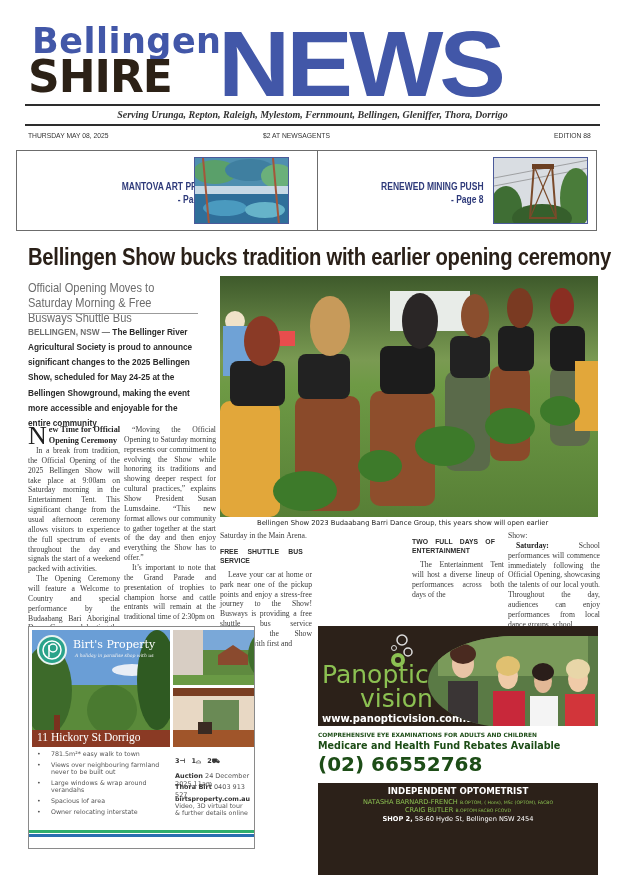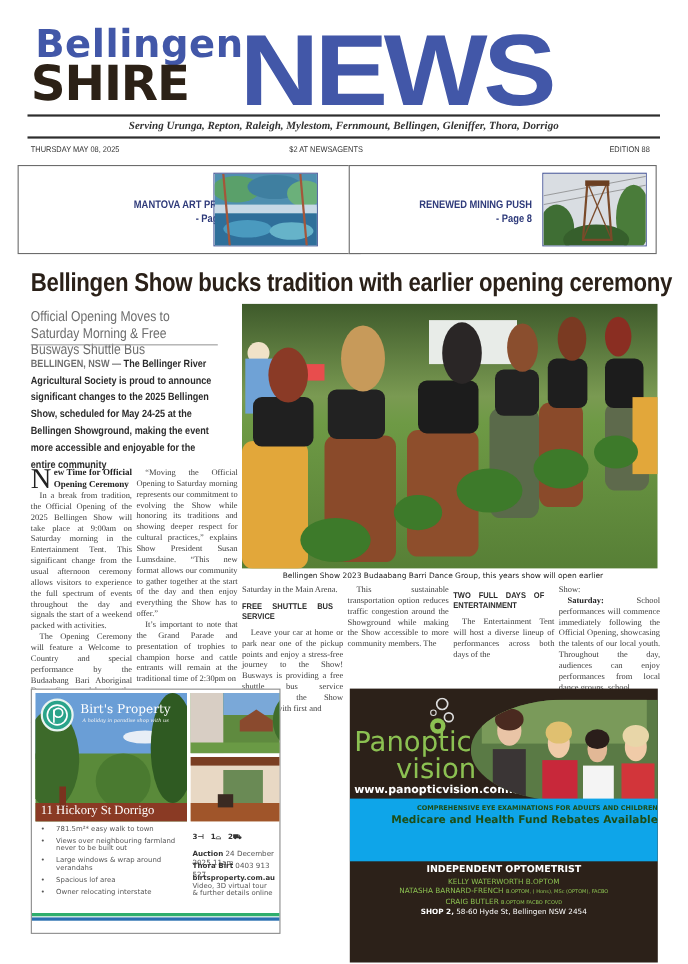--- a/index.html
+++ b/index.html
@@ -168,21 +168,20 @@
   <p>It’s important to note that the Grand Parade and presentation of trophies to champion horse and cattle entrants will remain at the traditional time of 2:30pm on</p>
 </div>
 
 <div class="abs col" style="left:220px;top:531px">
   <p class="noind">Saturday in the Main Arena.</p>
   <h4>FREE SHUTTLE BUS SERVICE</h4>
   <p>Leave your car at home or park near one of the pickup points and enjoy a stress-free journey to the Show! Busways is providing a free shuttle bus service throughout the Show weekend, with first and</p>
 </div>
 
 <div class="abs col" style="left:316px;top:531px">
-  <p>This sustainable transportation option reduces traffic congestion around the Showground while making the Show accessible to more community members. The</p>
 </div>
 
 <div class="abs col" style="left:412px;top:531px">
   <h4>TWO FULL DAYS OF ENTERTAINMENT</h4>
   <p>The Entertainment Tent will host a diverse lineup of performances across both days of the</p>
 </div>
 
 <div class="abs col" style="left:508px;top:531px">
   <p class="noind">Show:</p>
   <p><b>Saturday:</b><span> School performances will commence immediately following the Official Opening, showcasing the talents of our local youth. Throughout the day, audiences can enjoy performances from local dance groups, school</span></p>
@@ -295,25 +294,25 @@
       <rect x="65" y="55" width="32" height="37" fill="#c8283a"></rect>
       <ellipse cx="115" cy="45" rx="9" ry="12" fill="#e2b896"></ellipse>
       <ellipse cx="115" cy="36" rx="11" ry="9" fill="#2a1e1a"></ellipse>
       <rect x="102" y="60" width="28" height="32" fill="#f4f4f4"></rect>
       <ellipse cx="150" cy="43" rx="10" ry="13" fill="#f0cba8"></ellipse>
       <ellipse cx="150" cy="33" rx="12" ry="10" fill="#e8d6a8"></ellipse>
       <rect x="137" y="58" width="30" height="34" fill="#d2353a"></rect>
     </svg>
   </div>
 
-  <div class="abs" style="left:0;top:100px;width:280px;height:57px;background:#0ea5e9;text-align:right;color:#1d4d17;font-family:'DejaVu Sans',sans-serif">
+  <div class="abs" style="left:0;top:100px;width:280px;height:57px;background:#ffffff;text-align:left;color:#1d4d17;font-family:'DejaVu Sans',sans-serif">
     <div style="font-size:5.9px;font-weight:bold;margin-top:6px;white-space:nowrap">COMPREHENSIVE EYE EXAMINATIONS FOR ADULTS AND CHILDREN</div>
     <div style="font-size:9.6px;font-weight:bold;margin-top:2px;white-space:nowrap">Medicare and Health Fund Rebates Available</div>
+    <div style="font-size:20px;font-weight:bold;margin-top:1px;white-space:nowrap">(02) 66552768</div>
   </div>
 
   <div class="abs" style="left:0;top:160px;width:280px;text-align:center;font-family:'DejaVu Sans',sans-serif;line-height:1.35">
     <div style="font-size:8.6px;font-weight:bold;color:#ffffff">INDEPENDENT OPTOMETRIST</div>
-    <div style="font-size:6.6px;color:#8cc152;white-space:nowrap"><span>KELLY WATERWORTH</span> <span>B.OPTOM</span></div>
     <div style="font-size:6.6px;color:#8cc152;white-space:nowrap"><span>NATASHA BARNARD-FRENCH</span> <span style="font-size:4.6px">B.OPTOM, ( Hons), MSc (OPTOM), FACBO</span></div>
     <div style="font-size:6.6px;color:#8cc152;white-space:nowrap"><span>CRAIG BUTLER</span> <span style="font-size:4.6px">B.OPTOM FACBO FCOVD</span></div>
     <div style="font-size:6.6px;color:#ffffff;white-space:nowrap"><b>SHOP 2,</b><span> 58-60 Hyde St, Bellingen NSW 2454</span></div>
   </div>
 </div>
 
 </body></html>

